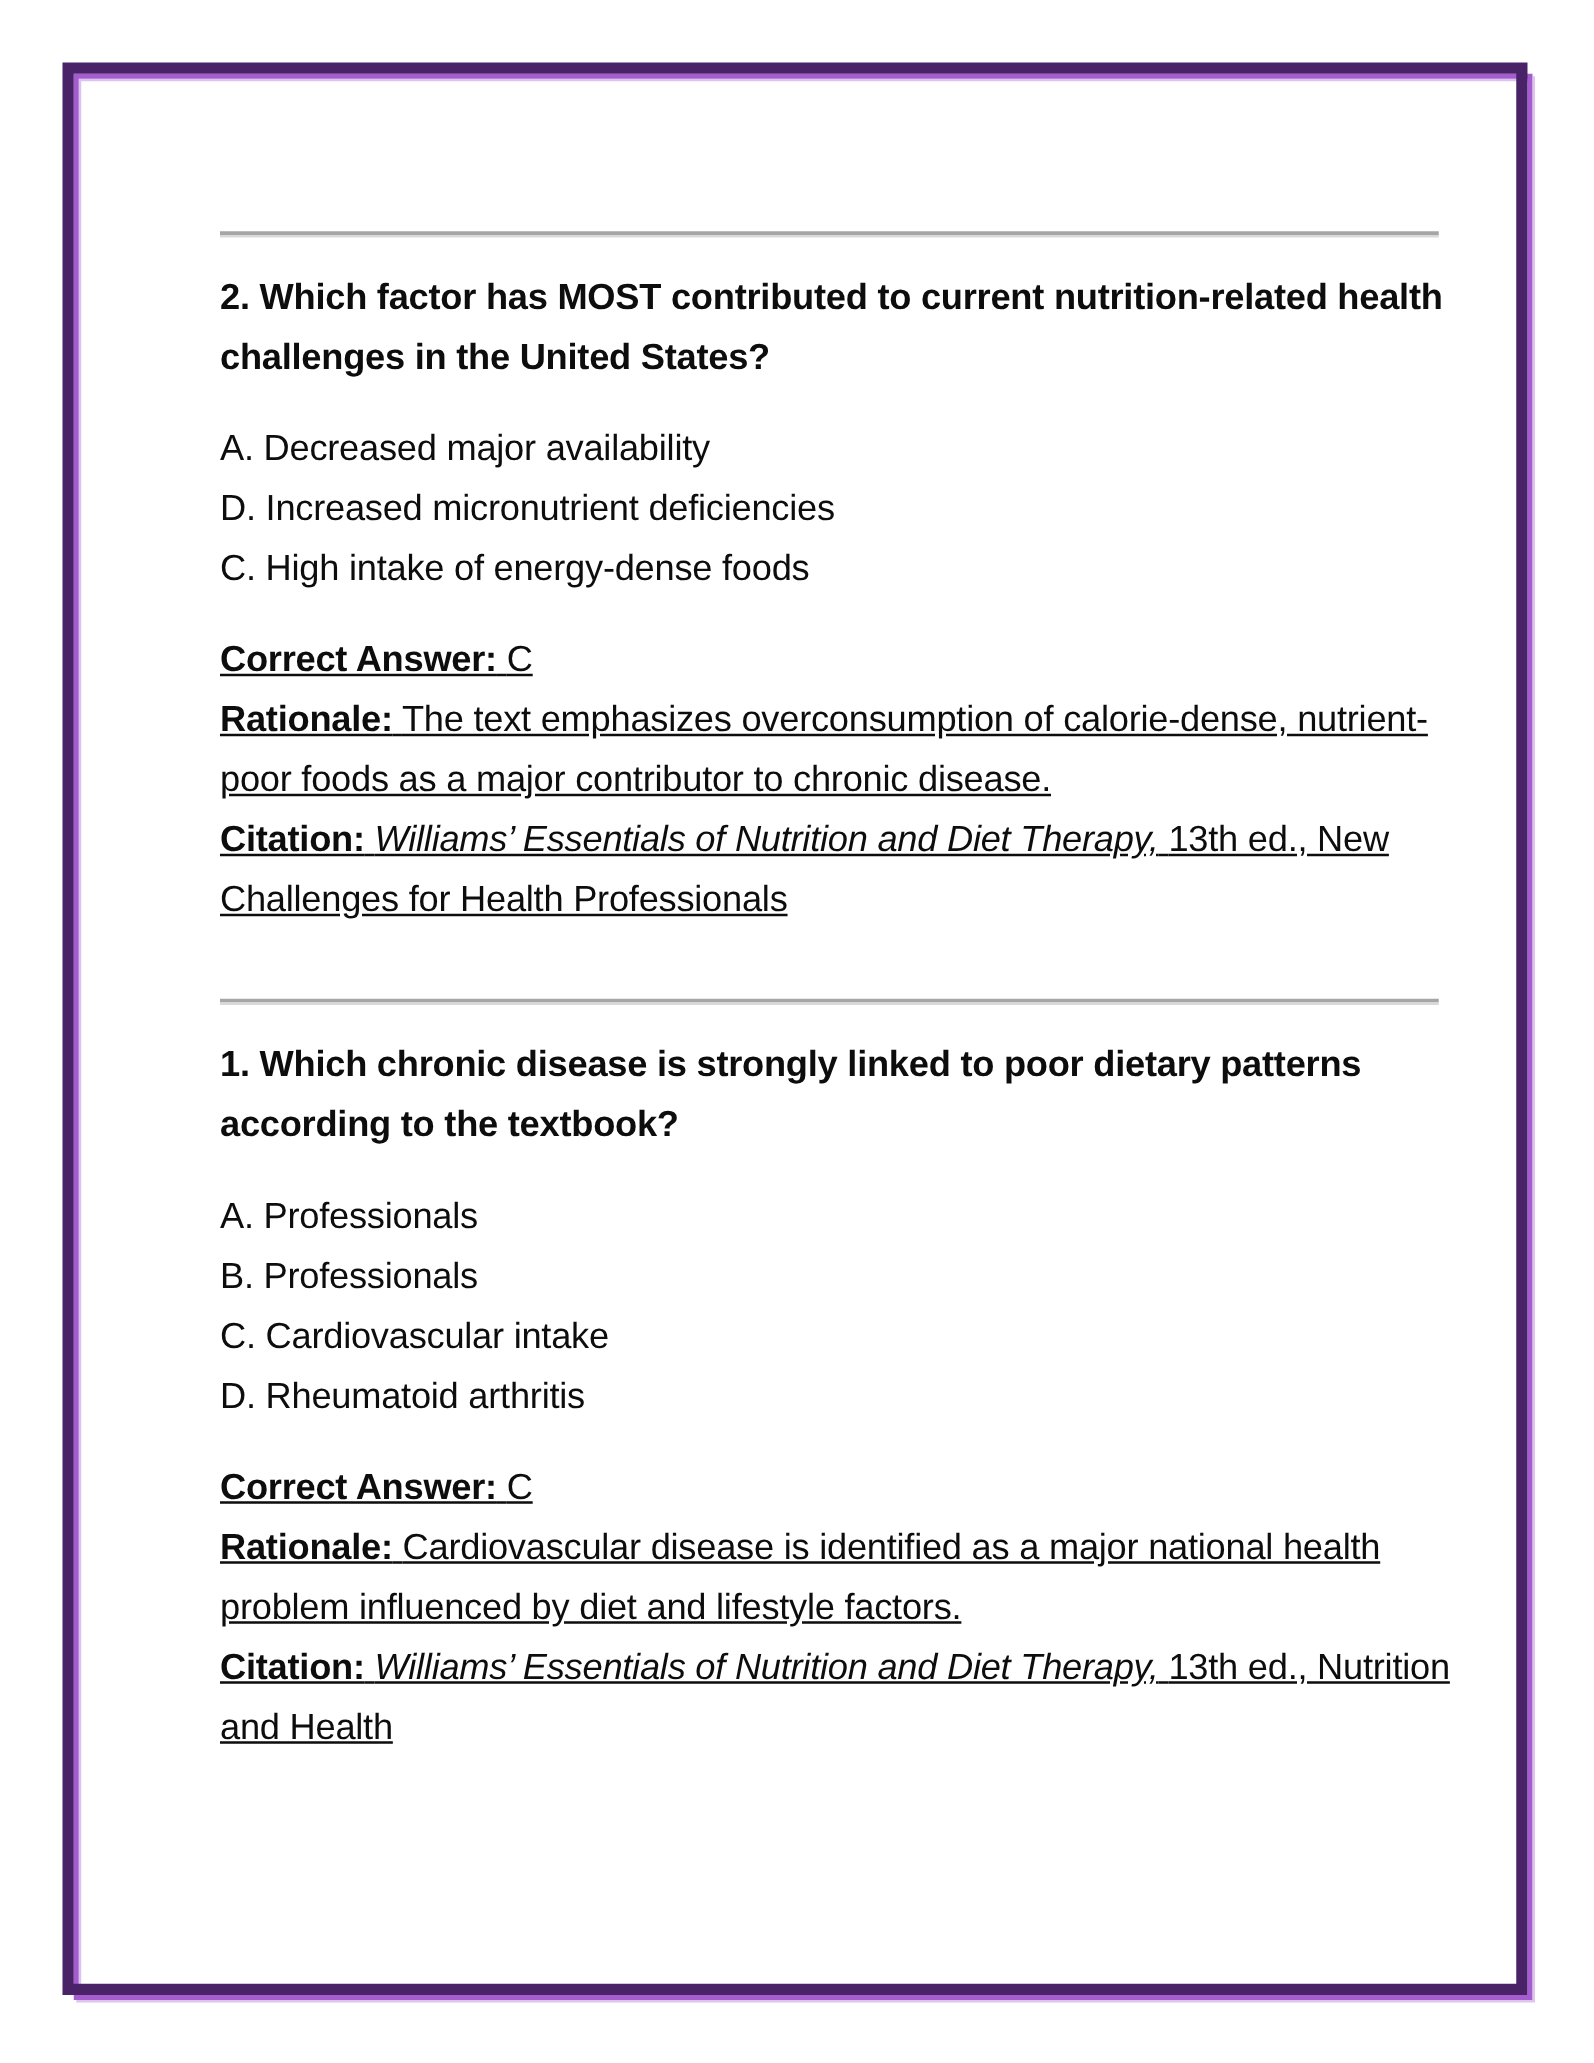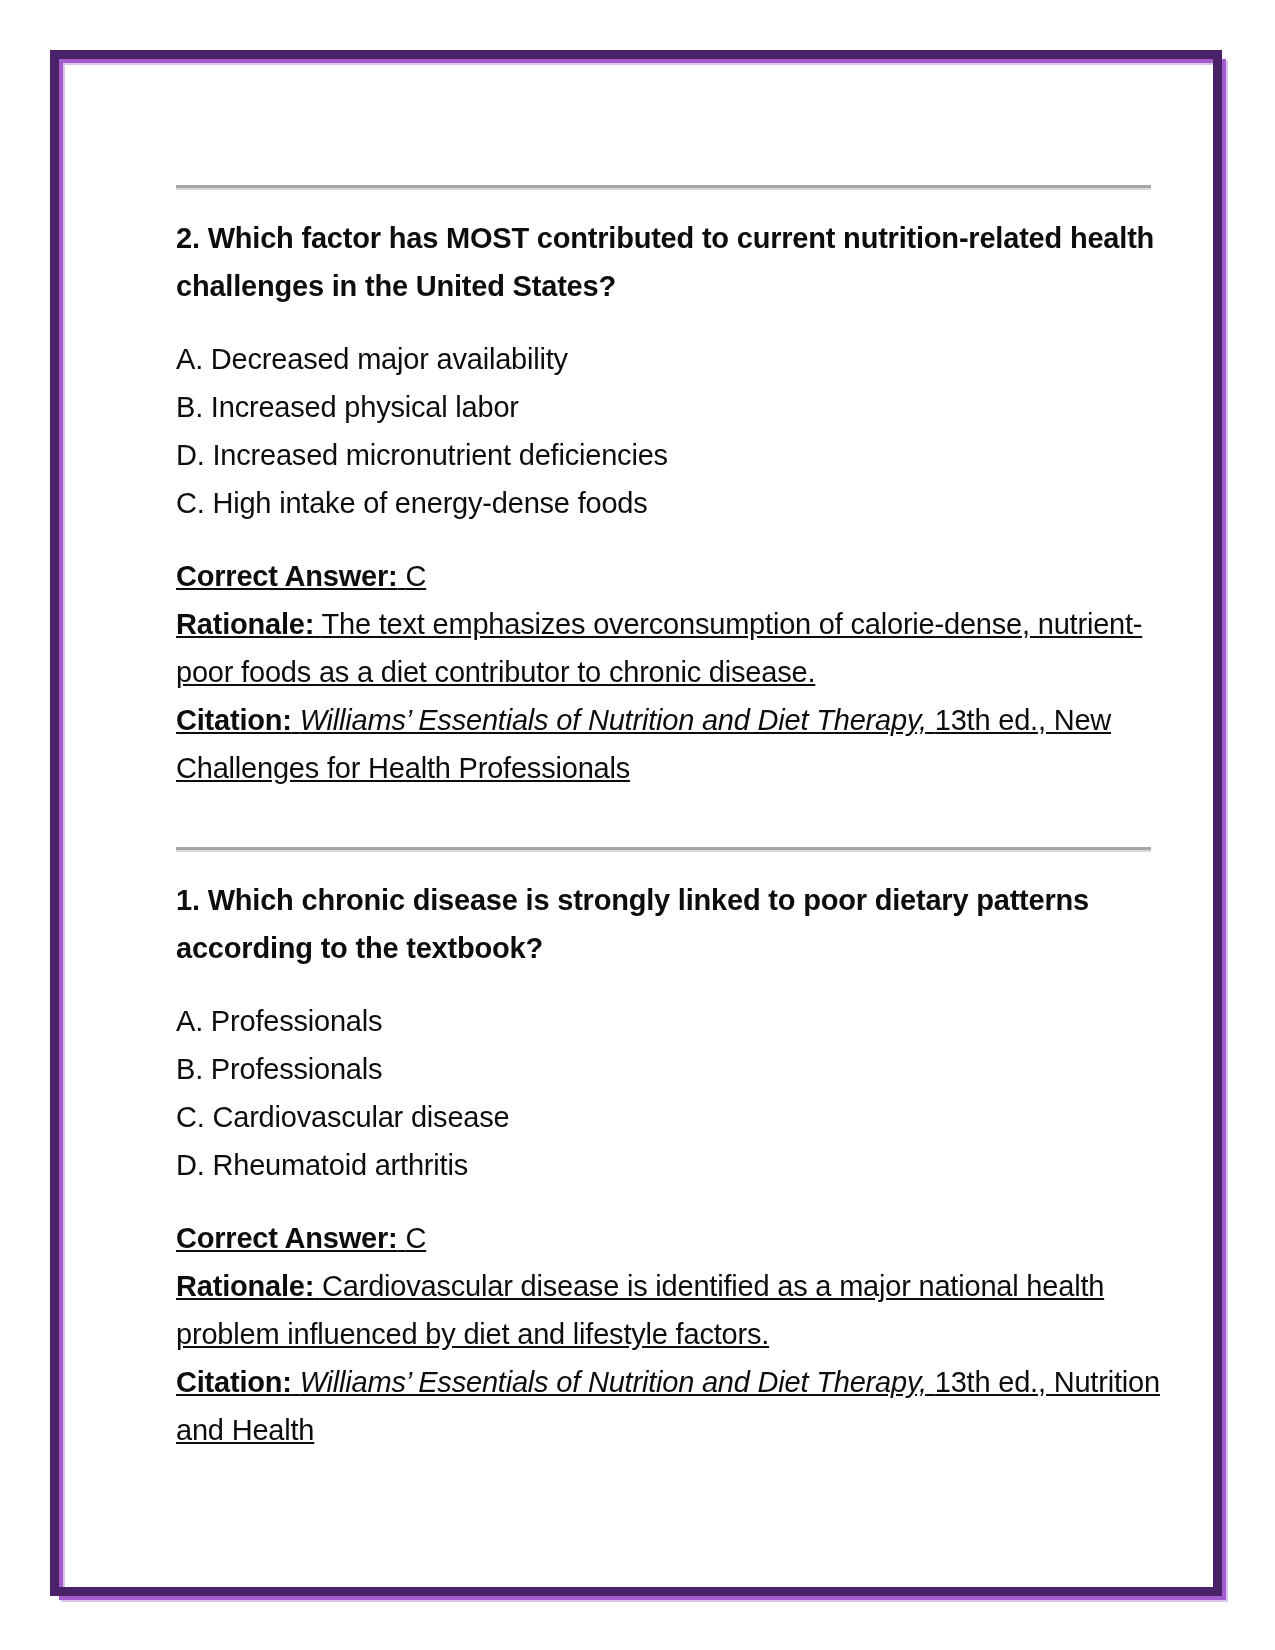--- a/index.html
+++ b/index.html
@@ -60,40 +60,39 @@
 
 <div class="content">
 
   <div class="divider first"></div>
 
   <section>
     <p class="question">2. Which factor has MOST contributed to current nutrition-related health challenges in the United States?</p>
     <p class="options">
       </p>
       <div>A. Decreased major availability</div>
-      <div>B. Increased physical labor</div>
       <div>D. Increased micronutrient deficiencies</div>
       <div>C. High intake of energy-dense foods</div>
     <p></p>
     <div class="answers">
       <p><span class="lbl">Correct Answer:</span> <span>C</span></p>
-      <p><span class="lbl">Rationale:</span> <span>The text emphasizes overconsumption of calorie-dense, nutrient-poor foods as a diet contributor to chronic disease.</span></p>
+      <p><span class="lbl">Rationale:</span> <span>The text emphasizes overconsumption of calorie-dense, nutrient-poor foods as a major contributor to chronic disease.</span></p>
       <p><span class="lbl">Citation:</span> <span class="cite-title">Williams’ Essentials of Nutrition and Diet Therapy,</span> <span>13th ed., New Challenges for Health Professionals</span></p>
     </div>
   </section>
 
   <div class="divider"></div>
 
   <section>
     <p class="question">1. Which chronic disease is strongly linked to poor dietary patterns according to the textbook?</p>
     <p class="options">
       </p>
       <div>A. Professionals</div>
       <div>B. Professionals</div>
-      <div>C. Cardiovascular disease</div>
+      <div>C. Cardiovascular intake</div>
       <div>D. Rheumatoid arthritis</div>
     <p></p>
     <div class="answers">
       <p><span class="lbl">Correct Answer:</span> <span>C</span></p>
       <p><span class="lbl">Rationale:</span> <span>Cardiovascular disease is identified as a major national health problem influenced by diet and lifestyle factors.</span></p>
       <p><span class="lbl">Citation:</span> <span class="cite-title">Williams’ Essentials of Nutrition and Diet Therapy,</span> <span>13th ed., Nutrition and Health</span></p>
     </div>
   </section>
 
 </div>

